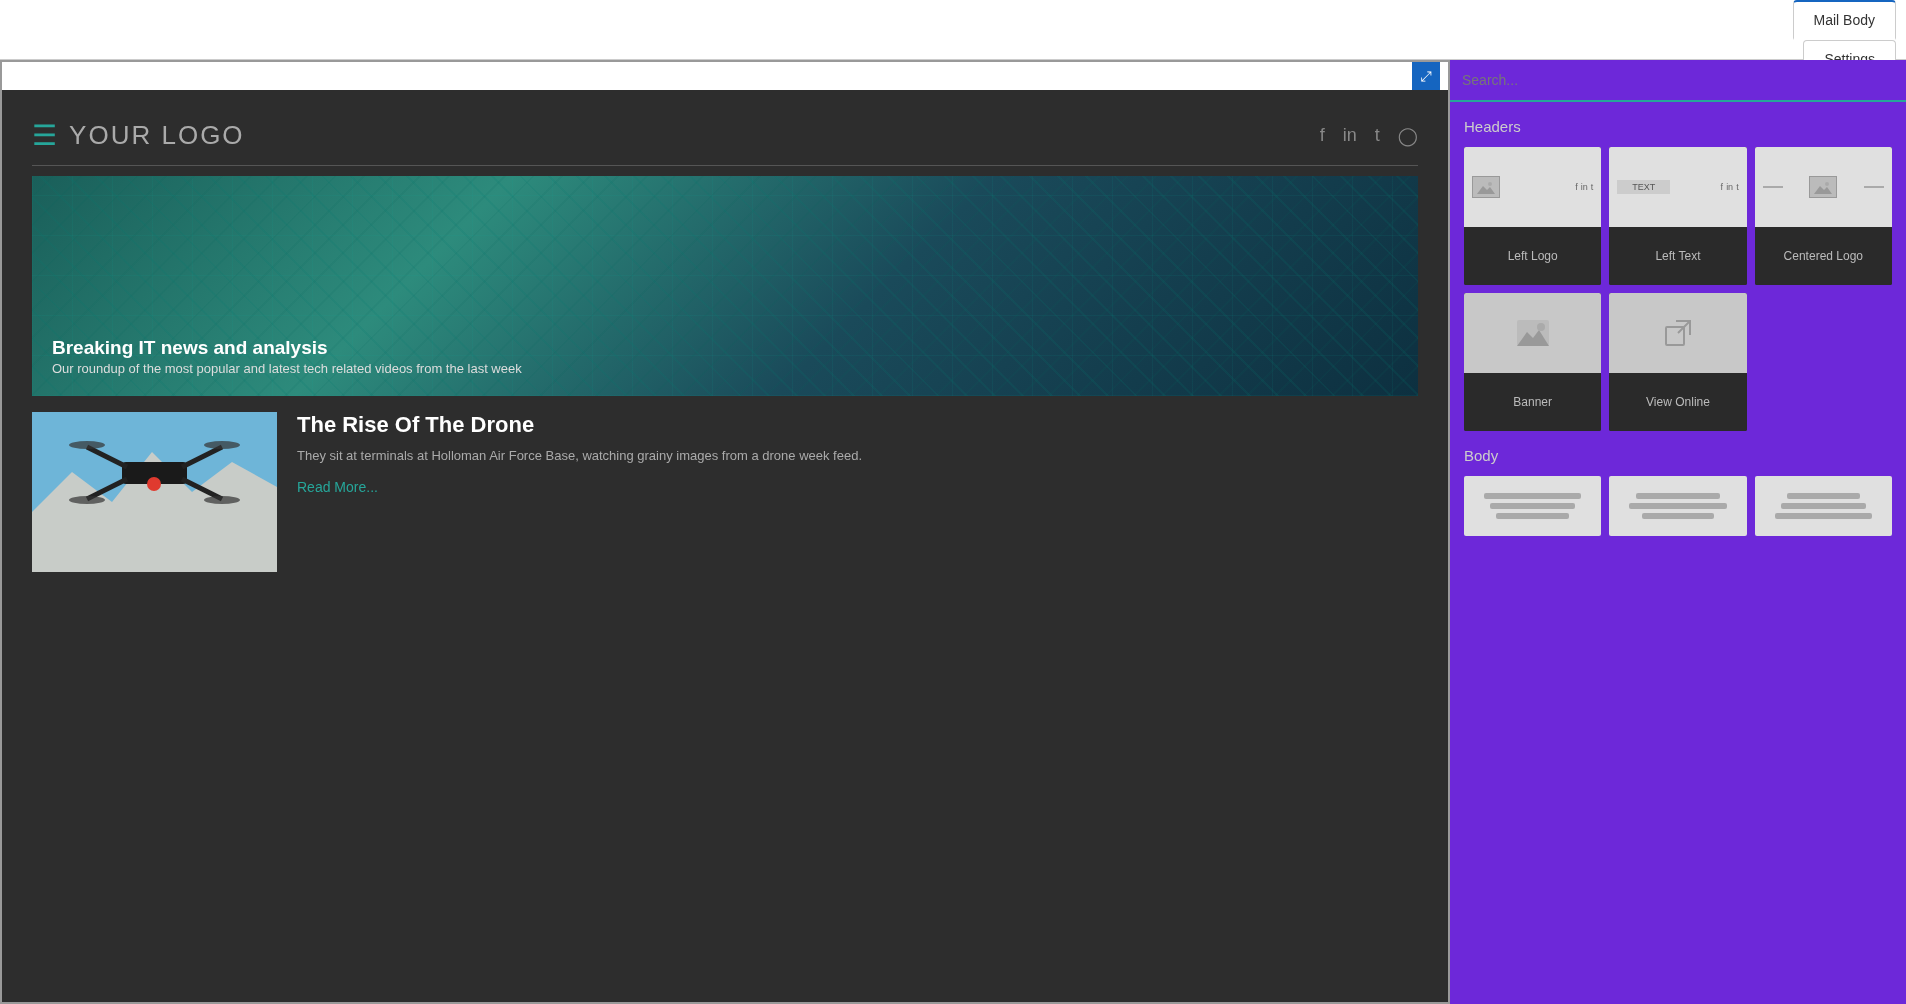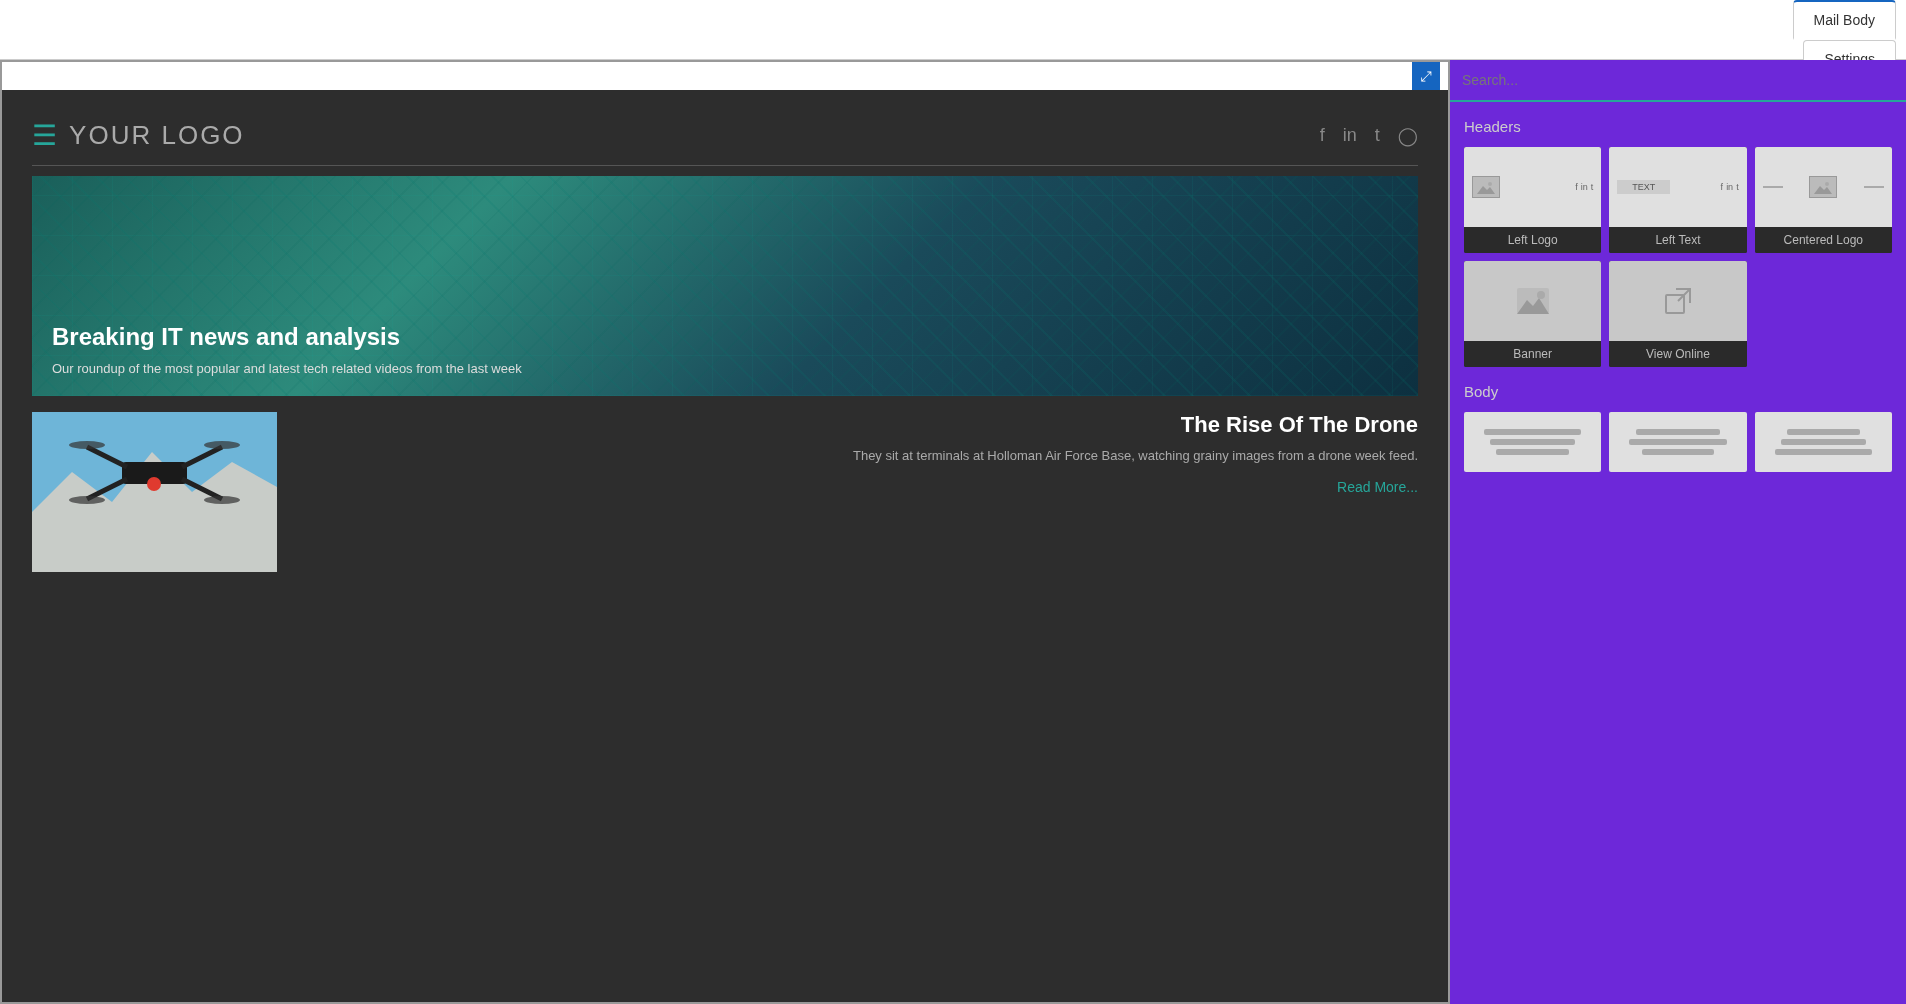--- a/index.html
+++ b/index.html
@@ -134,24 +134,24 @@
         repeating-linear-gradient(0deg, rgba(0,180,160,0.08) 0px, rgba(0,180,160,0.08) 1px, transparent 1px, transparent 40px),
         repeating-linear-gradient(90deg, rgba(0,180,160,0.08) 0px, rgba(0,180,160,0.08) 1px, transparent 1px, transparent 40px);
     }
     .banner-content {
       position: relative;
       z-index: 2;
       padding: 20px;
       width: 100%;
     }
     .banner-title {
-      font-size: 24px;
+      font-size: 19px;
       font-weight: bold;
       color: #fff;
-      margin-bottom: 10px;
+      margin-bottom: 2px;
     }
     .banner-subtitle {
       font-size: 13px;
       color: #ddd;
     }
 
     
     .article-row {
       display: flex;
       gap: 20px;
@@ -160,21 +160,21 @@
     }
     .article-image {
       width: 245px;
       height: 160px;
       background: linear-gradient(180deg, #87CEEB 0%, #87CEEB 40%, #6b9e5c 70%, #8b7355 100%);
       flex-shrink: 0;
       position: relative;
       overflow: hidden;
     }
 
-    .article-text { flex: 1; text-align: right; }
+    .article-text { flex: 1; }
     .article-title {
       font-size: 22px;
       font-weight: bold;
       color: #fff;
       margin-bottom: 8px;
     }
     .article-desc {
       font-size: 13px;
       color: #aaa;
       line-height: 1.5;
@@ -316,21 +316,21 @@
       height: 100%;
       background: #c8c8c8;
       display: flex;
       align-items: center;
       justify-content: center;
     }
 
     .template-label {
       font-size: 12px;
       color: #bbb;
-      padding: 6px 8px;
+      padding: 22px 8px;
       text-align: center;
       background: #2a2a2a;
     }
 
     
     .body-section {
       padding: 8px 14px;
     }
     .body-thumbs {
       display: grid;

